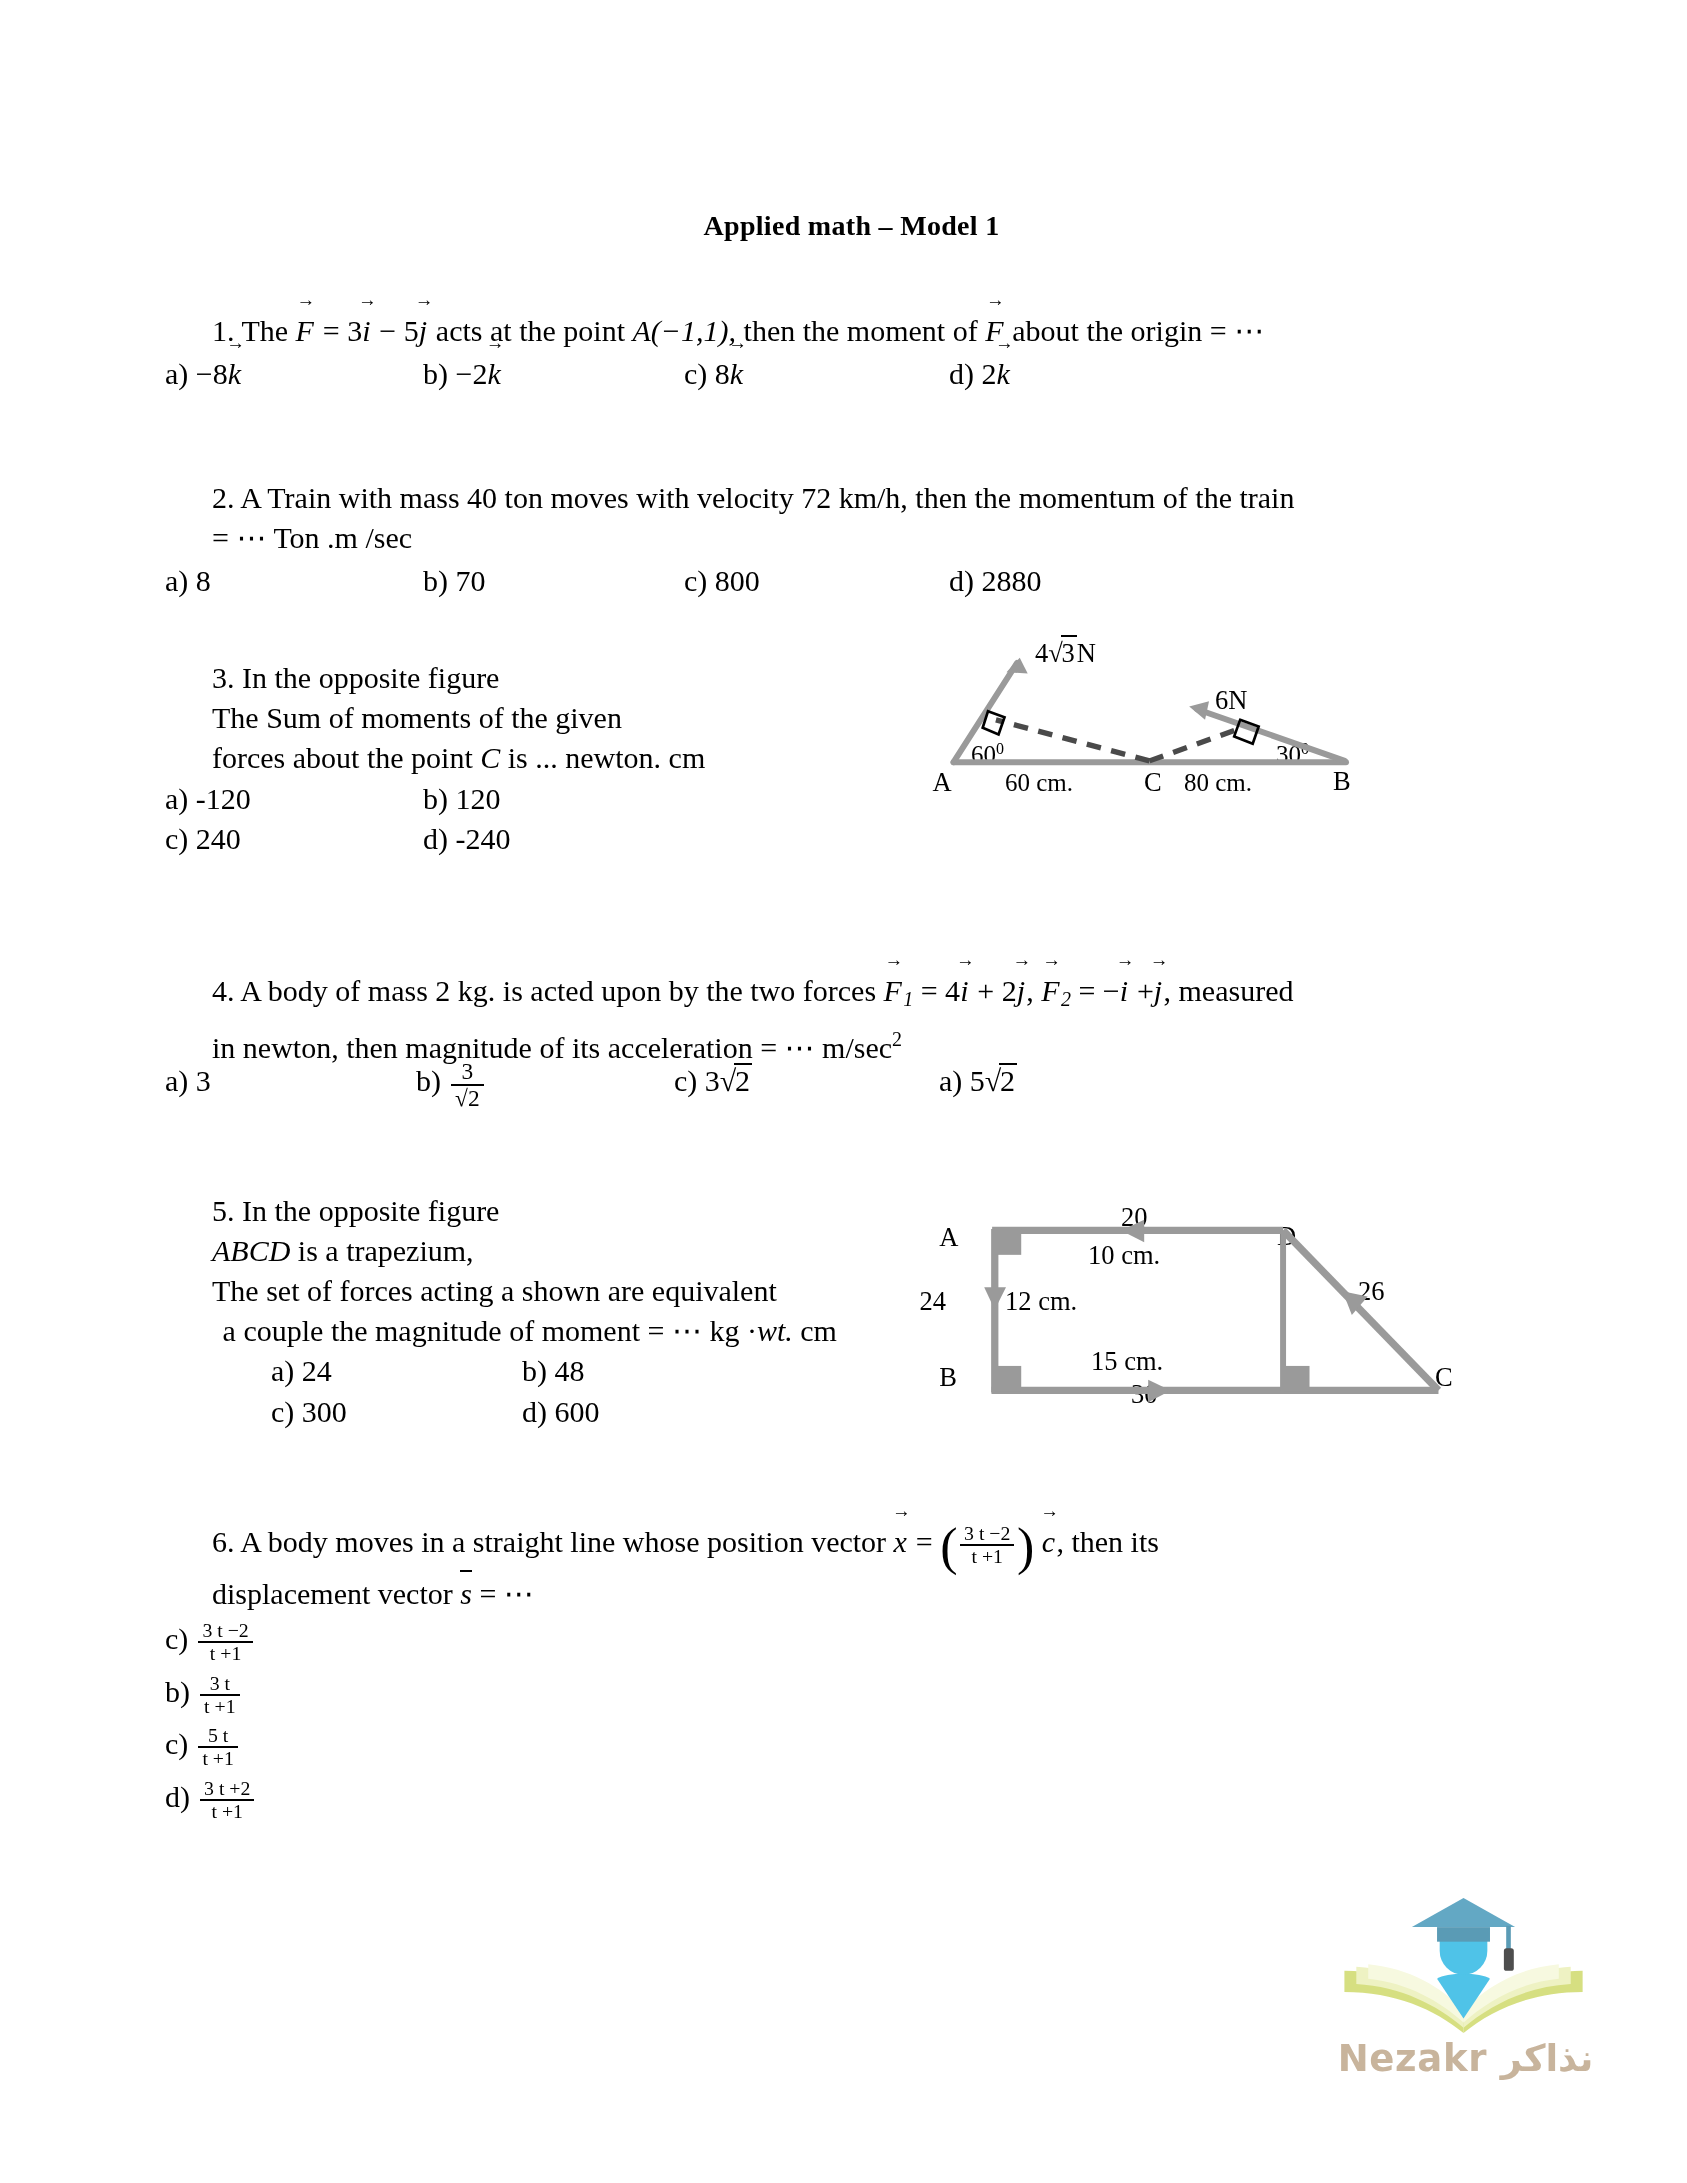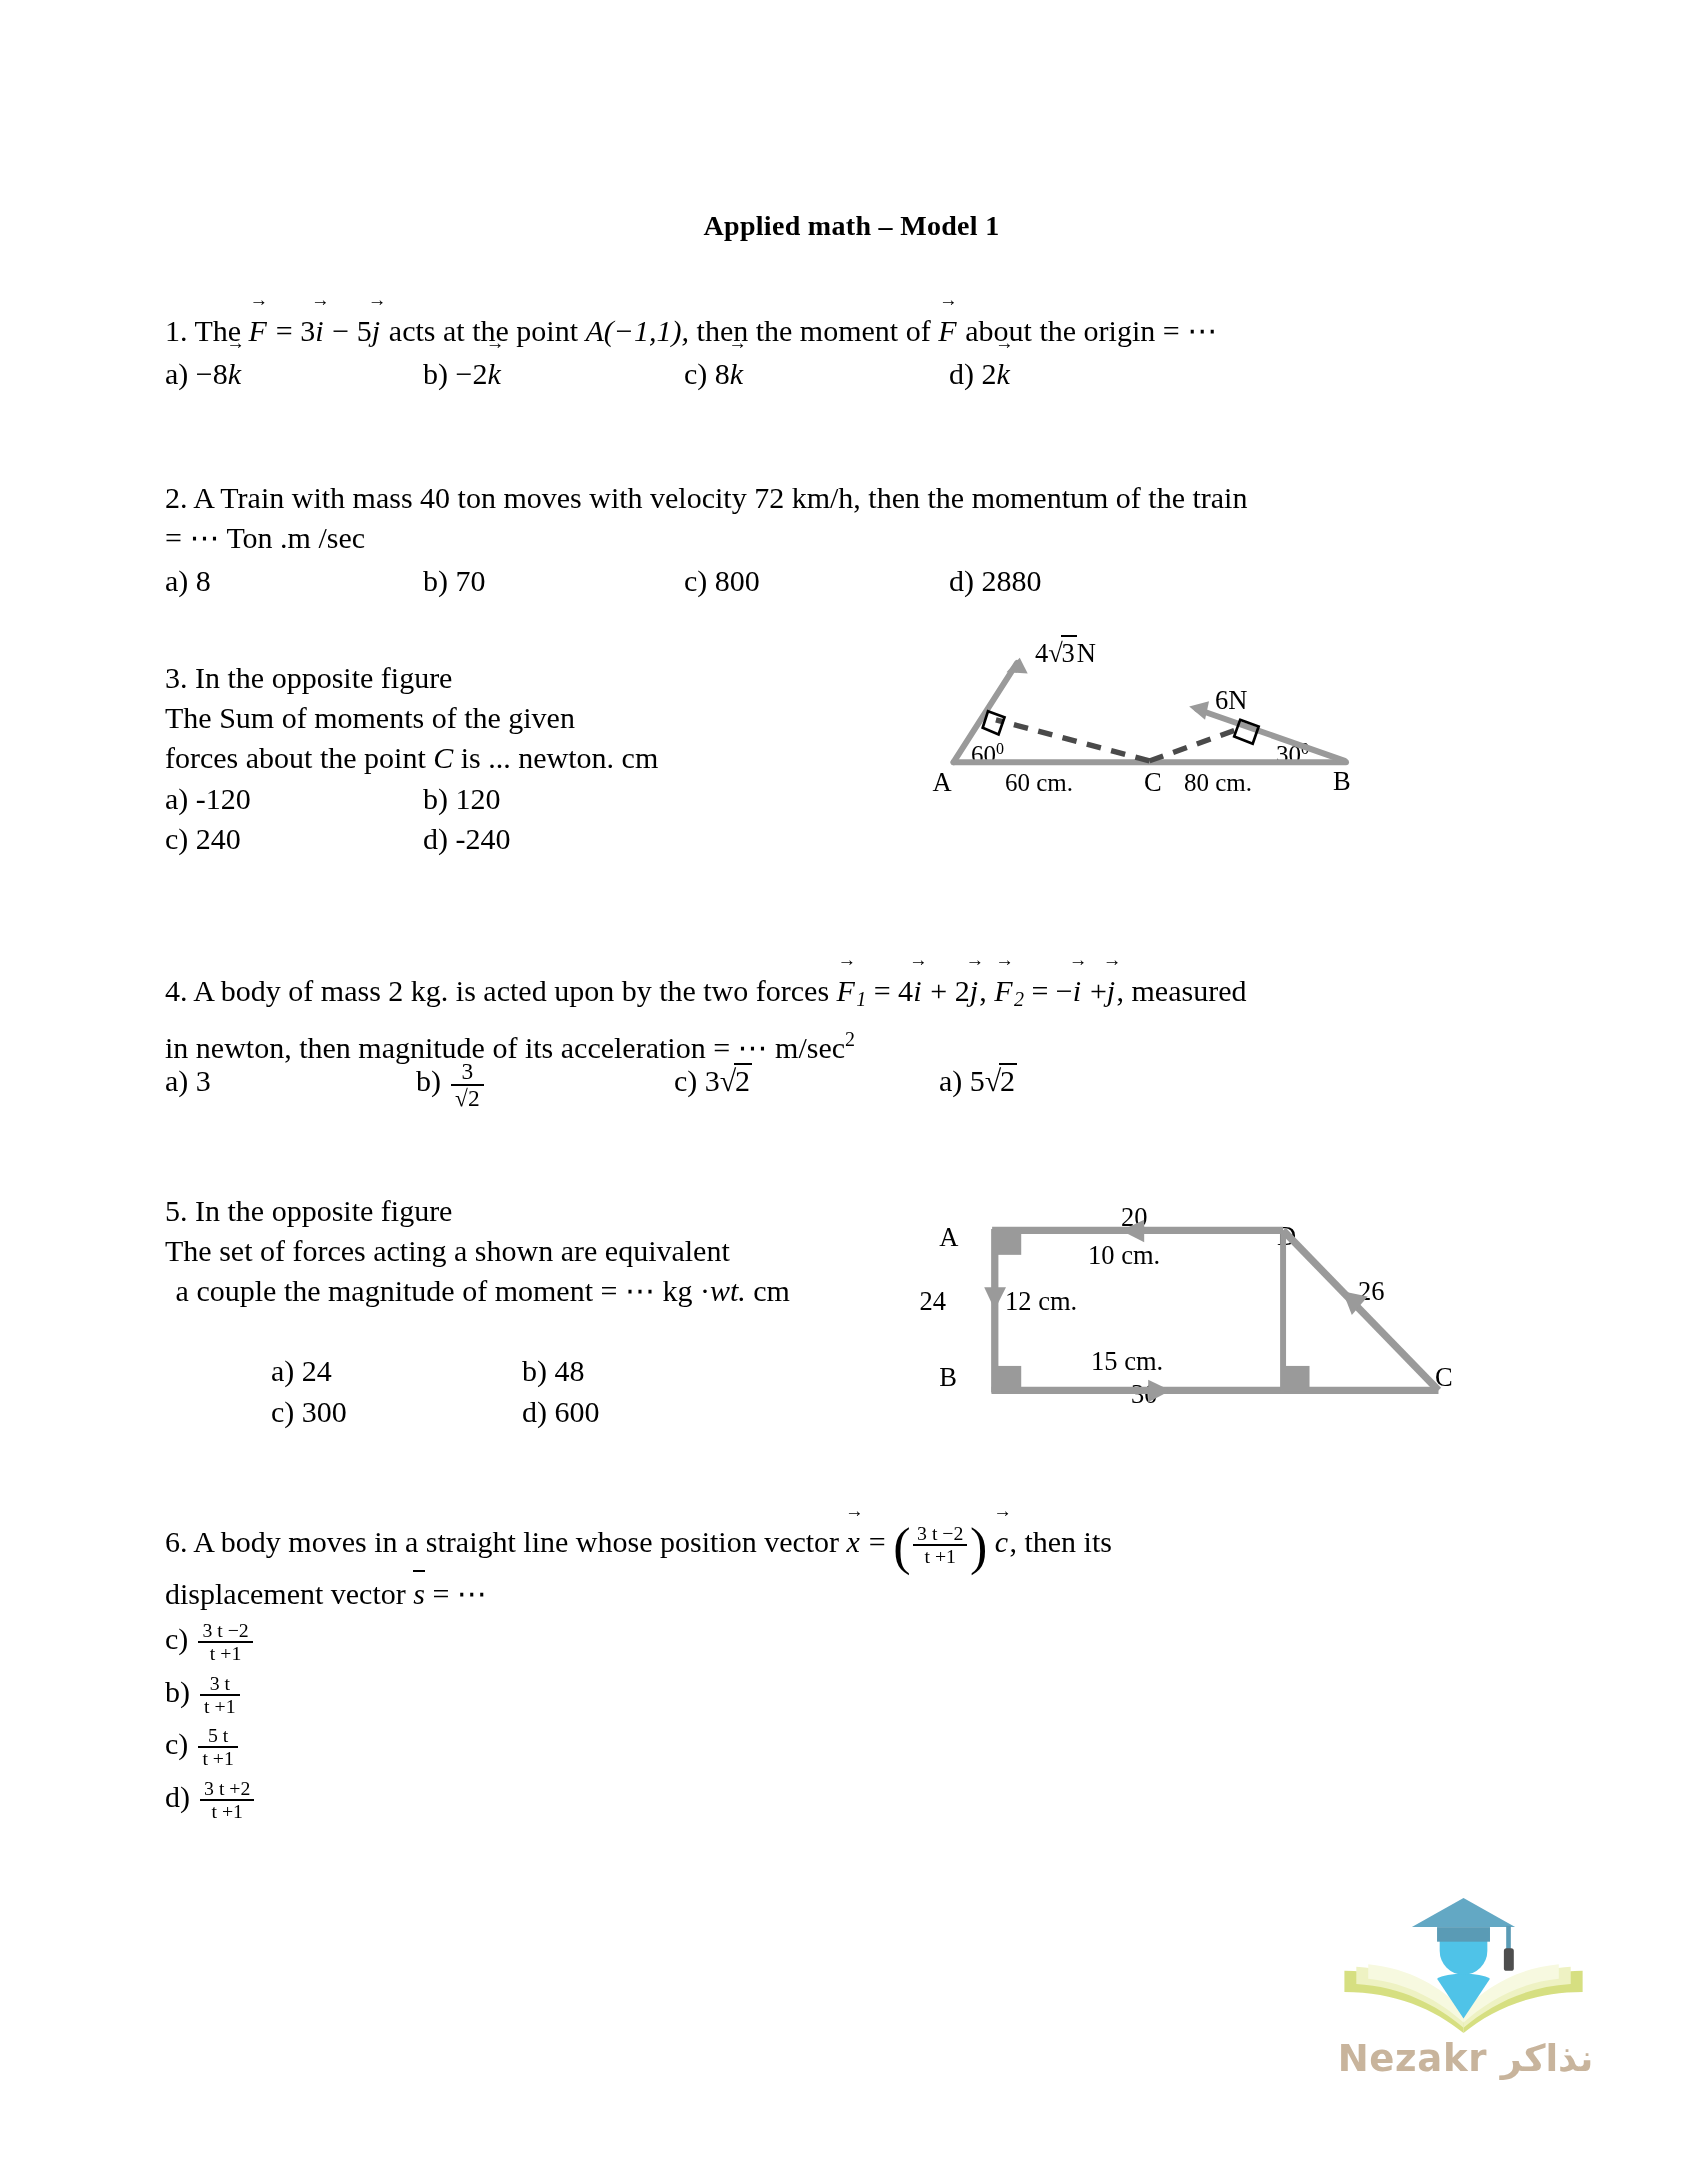--- a/index.html
+++ b/index.html
@@ -31,20 +31,21 @@
     text-align: center;
     font-size: 28px;
     font-weight: bold;
     letter-spacing: 0.3px;
   }
   
   .qblock {
     position: absolute;
     font-size: 30px;
     line-height: 40px;
+    margin-left: 47px;
   }
   .qline { white-space: nowrap; }
   .opts {
     position: absolute;
     font-size: 30px;
     line-height: 40px;
     white-space: nowrap;
   }
   .opt { display: inline-block; }
   i.mi { font-style: italic; font-family: "Liberation Serif", serif; }
@@ -252,20 +253,24 @@
     <div class="qline">
       <span>in newton, then magnitude of its acceleration = ⋯ m/sec</span><span class="sup">2</span>
     </div>
   </div>
   <div class="opts" style="left:165px; top:1059px; line-height:1;">
     <span class="opt" style="width:251px"><span>a)</span> <span>3</span></span><span class="opt" style="width:258px"><span>b)</span> <span class="frac"><span class="num">3</span><span class="den">√2</span></span></span><span class="opt" style="width:265px"><span>c)</span> <span class="sqrt"><span>3</span><span class="rad">√</span><span class="under">2</span></span></span><span class="opt"><span>a)</span> <span class="sqrt"><span>5</span><span class="rad">√</span><span class="under">2</span></span></span>
   </div>
 
   <div class="qblock" style="left:165px; top:1191px;">
     <div class="qline">5. In the opposite figure</div>
+    <div class="qline">
+      <i class="mi">ABCD</i>
+      <span>is a trapezium,</span>
+    </div>
     <div class="qline">The set of forces acting a shown are equivalent</div>
     <div class="qline" style="padding-left:10.6px;">
       <span>a couple the magnitude of moment = ⋯ kg ·</span><i class="mi">wt.</i>
       <span>cm</span>
     </div>
   </div>
   <div class="opts" style="left:271px; top:1351px;">
     <span class="opt" style="width:251px"><span>a)</span> <span>24</span></span><span class="opt"><span>b)</span> <span>48</span></span>
   </div>
   <div class="opts" style="left:271px; top:1392px;">

